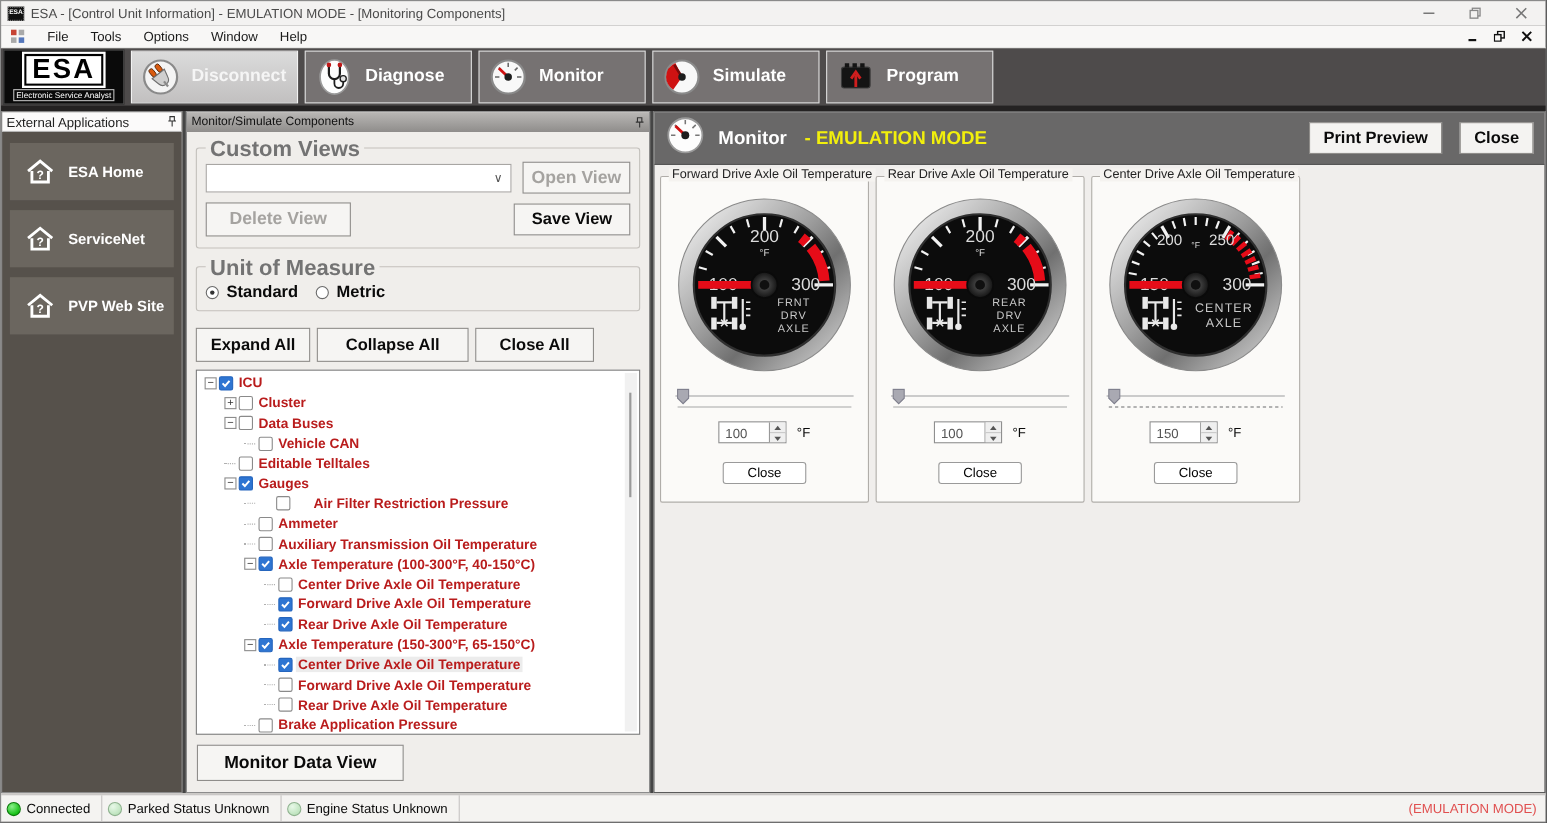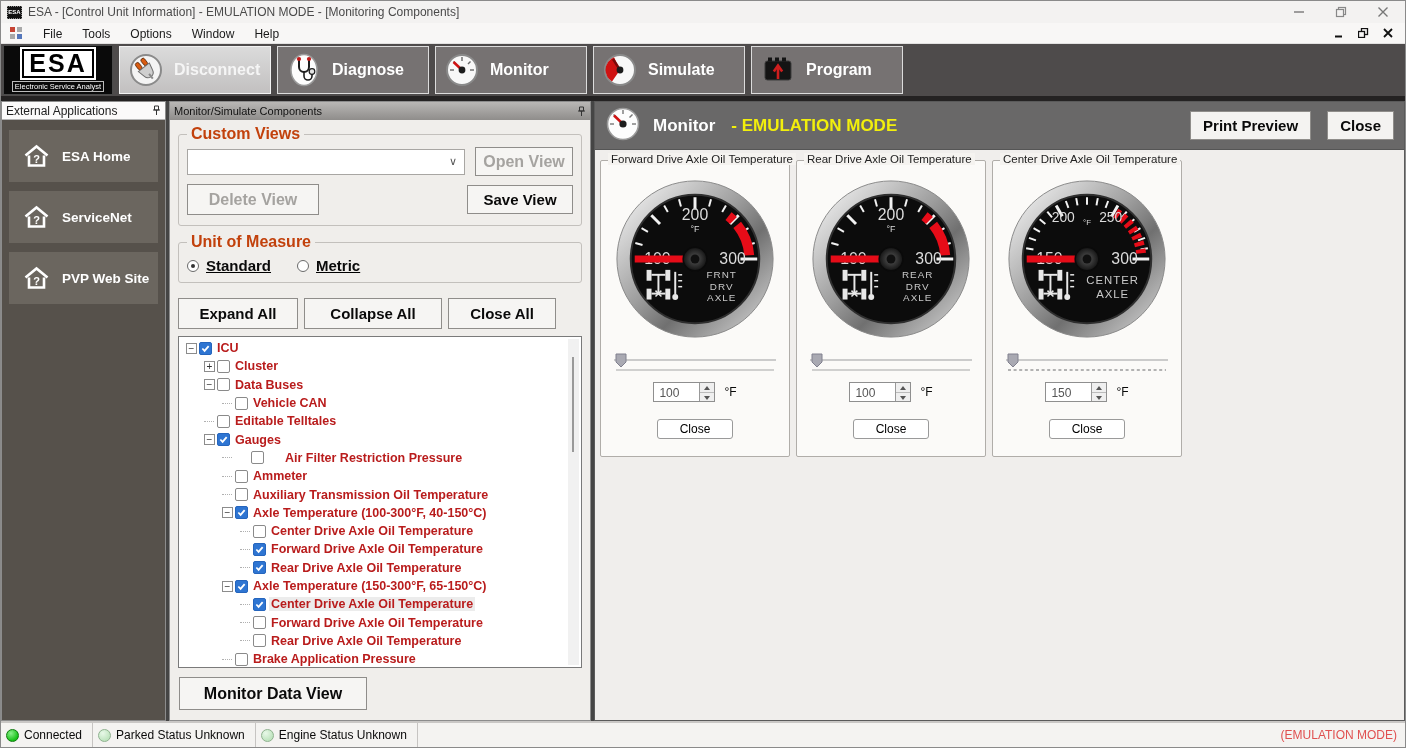--- a/index.html
+++ b/index.html
@@ -43,34 +43,34 @@
   .side-btn .hicon { display:flex; margin-right:12px; }
   .side-btn .slabel { color:#fff; font-weight:bold; font-size:13.5px; }
 
   
   .components { width:422px; margin-right:3px; display:flex; flex-direction:column; border:1px solid #8c8c8c; background:#f0eeeb; min-height:0; }
   .comp-caption { height:18px; background:linear-gradient(#b9b7b5,#8f8d8b); display:flex; align-items:center; font-size:11px; color:#111; padding:0 4px; flex:0 0 auto; }
   .comp-caption .pin { margin-left:auto; display:flex; }
   .comp-body { flex:1; display:flex; flex-direction:column; padding:14px 8px 6px 8px; min-height:0; }
 
   .groupbox { border:1px solid #c3c0bc; border-radius:3px; position:relative; padding:12px 8px 10px 8px; }
-  .groupbox .gb-title { position:absolute; top:-10px; left:8px; background:#f0eeeb; padding:0 4px; font-weight:bold; font-size:16px; color:#c2410c; }
+  .groupbox .gb-title { position:absolute; top:-10px; left:8px; background:#f0eeeb; padding:0 4px; font-weight:bold; font-size:20px; color:#737373; }
 
   .cv-row { display:flex; align-items:center; }
   .cv-row + .cv-row { margin-top:8px; }
   .combo { flex:1; height:26px; background:#fff; border:1px solid #a8a6a3; display:flex; align-items:center; margin-right:10px; }
   .combo .chev { margin-left:auto; padding-right:7px; color:#555; font-size:11px; }
   .btn { background:#f6f5f3; border:1px solid #8f8d8a; color:#0a0a0a; font-weight:bold; font-family:"Liberation Sans",sans-serif; cursor:pointer; }
   .btn:disabled, .btn.disabled { color:#a5a3a0; }
   .btn-openview { width:98px; height:29px; font-size:16px; }
   .btn-deleteview { width:132px; height:31px; font-size:16px; }
   .btn-saveview { width:106px; height:29px; font-size:15px; margin-left:auto; }
 
   .uom { margin-top:16px; padding:14px 8px 8px 8px; }
-  .uom-opts { display:flex; align-items:center; gap:26px;text-decoration:underline; }
+  .uom-opts { display:flex; align-items:center; gap:16px; }
   .radio-opt { display:flex; align-items:center; gap:7px; cursor:pointer; }
   .radio { width:12px; height:12px; border-radius:50%; border:1px solid #6a6a6a; background:#fff; position:relative; }
   .radio.on::after { content:""; position:absolute; left:3px; top:3px; width:4px; height:4px; border-radius:50%; background:#333; }
   .radio-label { font-weight:bold; font-size:15px; color:#0a0a0a; }
 
   .tree-btn-row { display:flex; gap:6px; margin-top:15px; }
   .tree-btn-row .btn { height:31px; font-size:15px; }
 
   .tree-wrap { flex:1; margin-top:7px; background:#fff; border:1px solid #7a7a7a; position:relative; overflow:hidden; padding:2px 0 0 3px; min-height:0; }
   .tree-row { height:18.3px; display:flex; align-items:center; }
@@ -332,21 +332,21 @@
                 <span class="radio-label">Standard</span>
               </span>
               <span class="radio-opt">
                 <span class="radio"></span>
                 <span class="radio-label">Metric</span>
               </span>
             </div>
         </div>
 
         <div class="tree-btn-row" id="tree-buttons">
-            <button class="btn" style="width: 120px;">Expand All</button>
+            <button class="btn" style="width: 104px;">Expand All</button>
             <button class="btn" style="width: 138px;">Collapse All</button>
             <button class="btn" style="width: 108px;">Close All</button>
           </div>
 
         <div class="tree-wrap">
           <div id="tree-rows">
               <div class="tree-row" style="padding-left: 4px;">
                 <span class="expander">−</span>
                 <span class="cb checked">
                   <svg viewBox="0 0 10 10" width="9" height="9">

